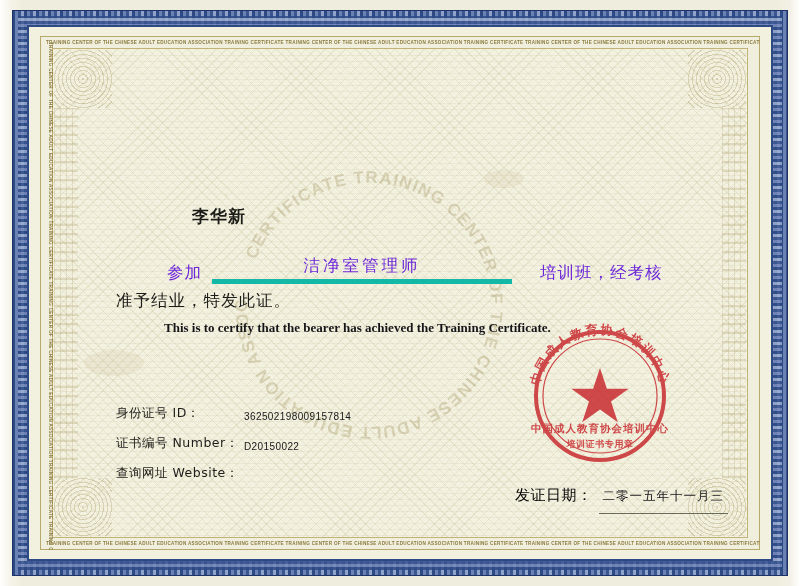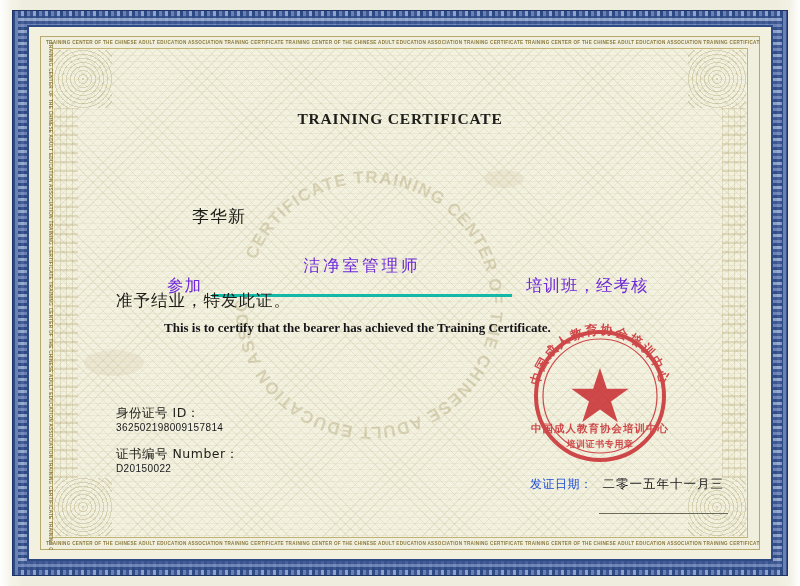--- a/index.html
+++ b/index.html
@@ -195,42 +195,43 @@
 
   
   .name {
     position: absolute;
     left: 138px;
     top: 155px;
     font-size: 17px;
     letter-spacing: 1px;
     color: #1c1c18;
     font-family: "DejaVu Sans", sans-serif;
+    font-weight: bold;
   }
   .line-row {
     position: absolute;
     left: 113px;
     right: 0;
     top: 205px;
     font-size: 16.5px;
     color: #6d28d9;
     font-family: "DejaVu Sans", sans-serif;
     letter-spacing: 1px;
     display: flex;
     align-items: flex-end;
   }
   .join-word { margin-right: 10px; }
   .course-blank {
     flex: 0 0 300px;
     text-align: center;
-    border-bottom: 3px solid #14b8a6;
-    padding-bottom: 17px;
+    border-bottom: 5px solid #14b8a6;
+    padding-bottom: 2px;
     letter-spacing: 3px;
   }
-  .tail-word { margin-left: 14px; }
+  .tail-word { margin-left: 28px; }
 
   .line2 {
     position: absolute;
     left: 62px;
     top: 240px;
     font-size: 16.5px;
     letter-spacing: 1px;
     color: #1c1c18;
     font-family: "DejaVu Sans", sans-serif;
   }
@@ -248,23 +249,22 @@
   .fields {
     position: absolute;
     left: 62px;
     top: 355px;
     width: 380px;
     font-size: 12px;
     color: #1c1c18;
   }
   .field-row {
     display: flex;
-    align-items: flex-start;
+    align-items: flex-end;
     margin-bottom: 13px;
-    flex-direction: column;
   }
   .field-label {
     width: 128px;
     font-size: 12.5px;
     letter-spacing: .5px;
     font-family: "DejaVu Sans", sans-serif;
     color: #1d1d19;
   }
   .field-value {
     font-size: 10px;
@@ -276,32 +276,32 @@
   
   .issue {
     position: absolute;
     right: 18px;
     bottom: 22px;
     display: flex;
     align-items: baseline;
     font-family: "DejaVu Sans", sans-serif;
   }
   .issue-label {
-    font-size: 12px;
+    font-size: 15px;
     letter-spacing: .5px;
-    color: #1d4ed8;
+    color: #000000;
     margin-left: 35px;
   }
   .issue-value {
     margin-left: 6px;
     font-size: 12.5px;
     letter-spacing: 1px;
     color: #16161a;
     border-bottom: 1px solid #6a6a58;
-    padding: 0 4px 20px 4px;
+    padding: 0 4px 8px 4px;
   }
 
   
   .seal {
     position: absolute;
     right: 74px;
     bottom: 68px;
     width: 152px;
     height: 152px;
     opacity: .82;
@@ -357,41 +357,44 @@
         <path id="wmpath" d="M 150,150 m -122,0 a 122,122 0 1,1 244,0 a 122,122 0 1,1 -244,0"></path>
       </defs>
       <text>
         <textPath href="#wmpath" startOffset="6%" id="wm-textpath">CERTIFICATE TRAINING CENTER OF THE CHINESE ADULT EDUCATION ASSOCIATION</textPath>
       </text>
     </svg>
 
     <div class="blotch" style="left:30px; top:300px; width:60px; height:26px;"></div>
     <div class="blotch" style="left:430px; top:120px; width:40px; height:18px;"></div>
 
-    <div class="title-en">TRAINING CERTIFICATE</div>
 
     <div class="name">李华新</div>
 
     <div class="line-row">
       <span class="join-word">参加</span>
       <span class="course-blank">洁净室管理师</span>
       <span class="tail-word">培训班，经考核</span>
     </div>
 
     <div class="line2">准予结业，特发此证。</div>
     <div class="line-en">This is to certify that the bearer has achieved the Training Certificate.</div>
 
     <div class="fields">
       <div class="field-row">
         <span class="field-label">身份证号 ID：</span>
         <span class="field-value">362502198009157814</span>
       </div>
       <div class="field-row">
         <span class="field-label">证书编号 Number：</span>
         <span class="field-value">D20150022</span>
+      </div>
+      <div class="field-row">
+        <span class="field-label">查询网址 Website：</span>
+        <span class="field-value"></span>
       </div>
     </div>
 
     <div class="seal">
       <svg viewBox="0 0 160 160" width="160" height="160">
         <defs>
           <path id="sealTop" d="M 80,80 m -62,0 a 62,62 0 1,1 124,0"></path>
           <path id="sealBottom" d="M 80,80 m -44,0 a 44,44 0 1,0 88,0"></path>
         </defs>
         <circle cx="80" cy="80" r="64" fill="none" stroke="#c8242a" stroke-width="4"></circle>

